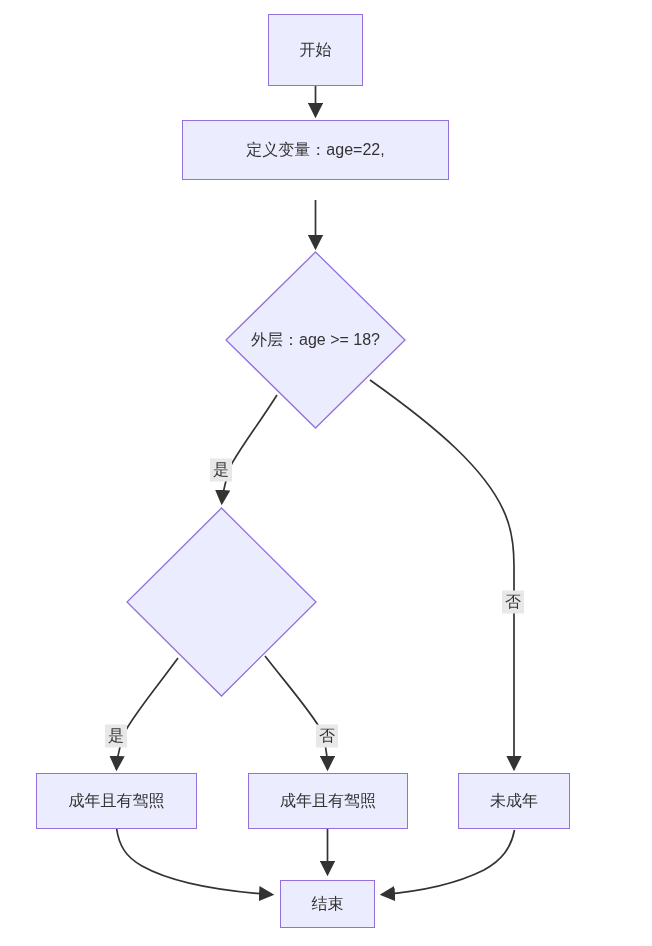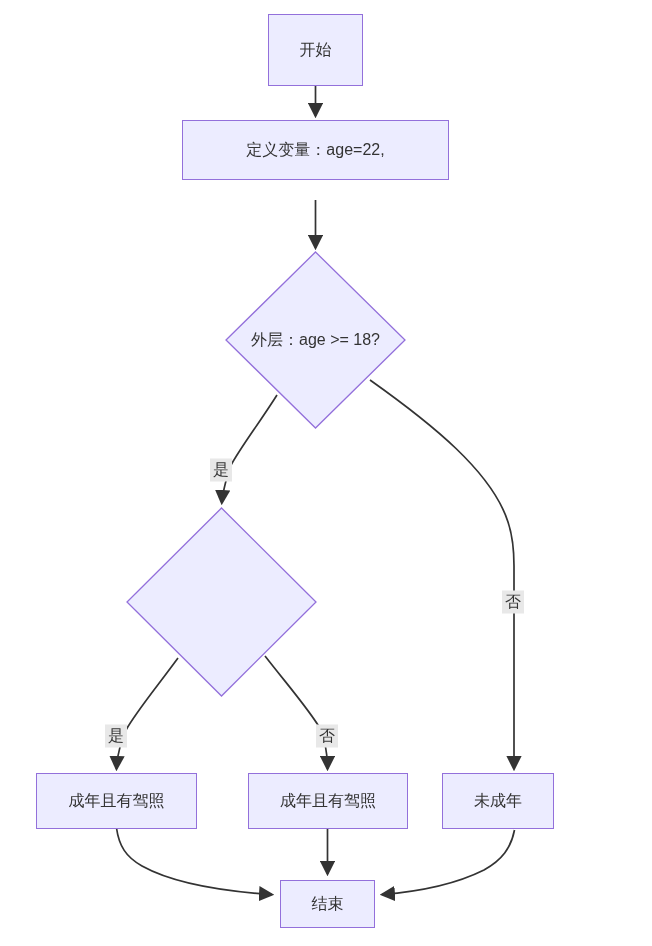--- a/index.html
+++ b/index.html
@@ -120,21 +120,21 @@
   <span class="edge-label" style="left:327px;top:736px">否</span>
 
   <div class="node" style="left:36px;top:773px;width:161px;height:56px">
     <span>成年且有驾照</span>
   </div>
 
   <div class="node" style="left:248px;top:773px;width:160px;height:56px">
     <span>成年且有驾照</span>
   </div>
 
-  <div class="node" style="left:442px;top:773px;width:112px;height:56px">
+  <div class="node" style="left:458px;top:773px;width:112px;height:56px">
     <span>未成年</span>
   </div>
 
   <div class="node" style="left:280px;top:880px;width:95px;height:48px">
     <span>结束</span>
   </div>
 
 </div>
 
 </body></html>

